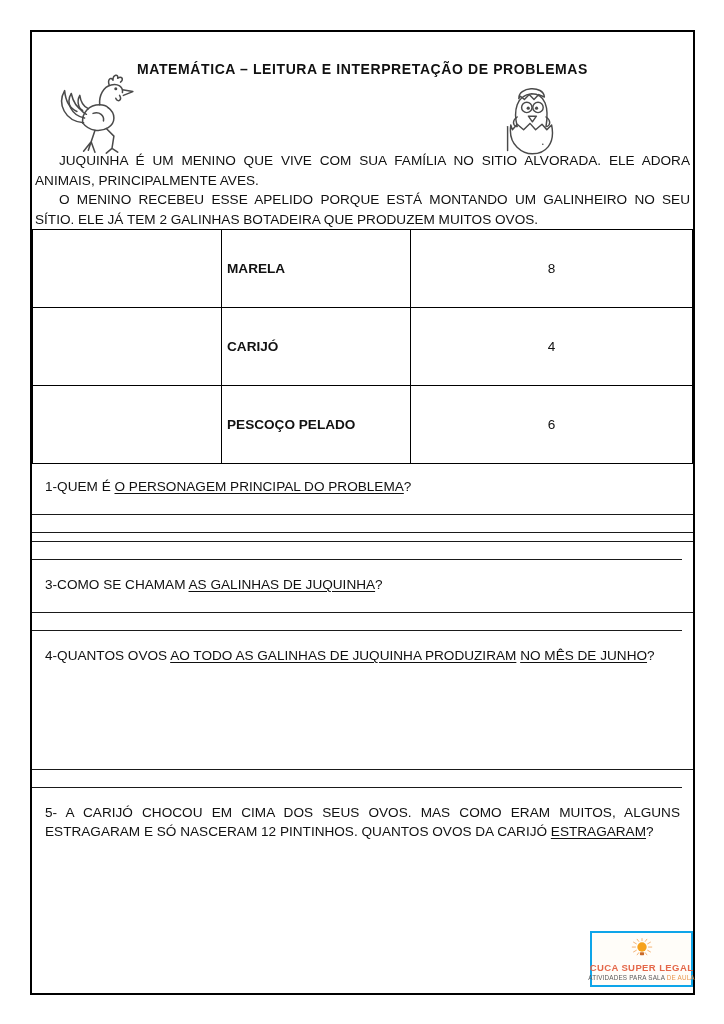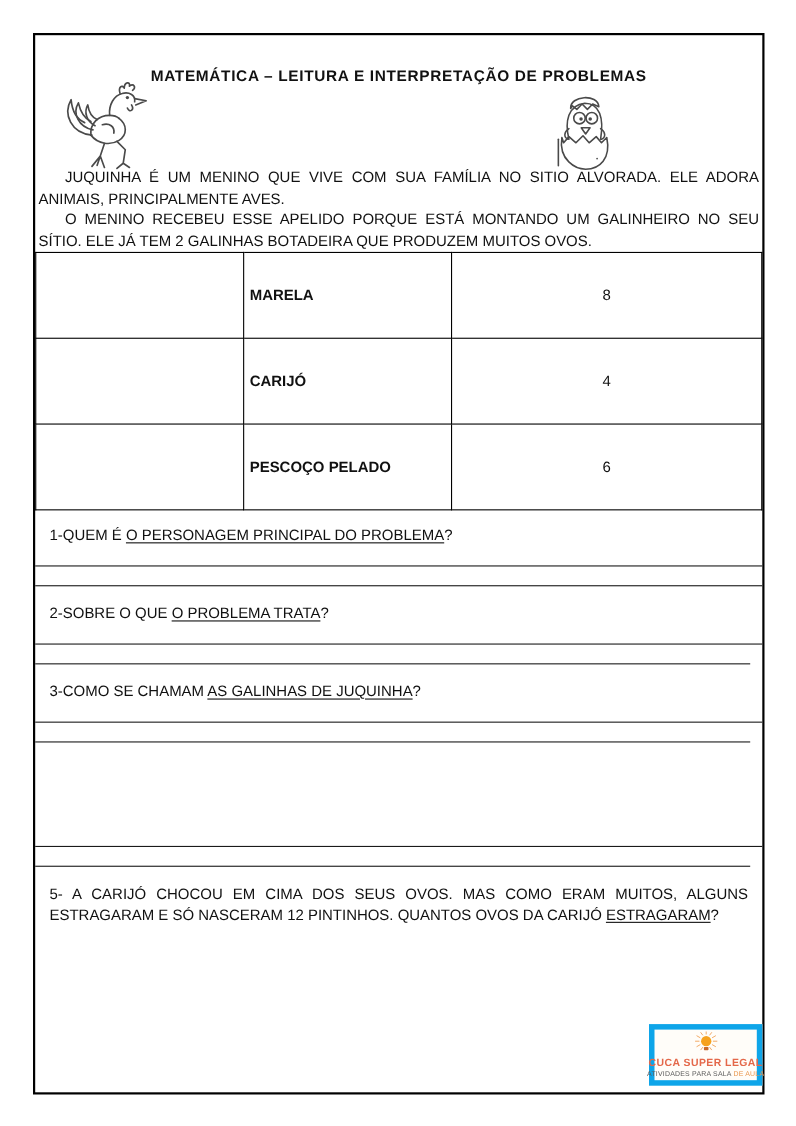--- a/index.html
+++ b/index.html
@@ -86,21 +86,21 @@
     margin: 0 -3px;
   }
   .answer-line.first { height: 9px; }
   .answer-line.short { margin-right: 8px; }
   .workspace { height: 77px; }
 
   .logo {
     position: absolute;
     right: 0px; bottom: 6px;
     width: 103px; height: 56px;
-    border: 5px solid #0ea5e9;
+    border: 2px solid #0ea5e9;
     background: #fffdf9;
     display: flex; flex-direction: column;
     align-items: center; justify-content: center;
     padding: 2px 1px;
   }
   .logo-icon { width: 26px; height: 24px; margin-top: -1px; }
   .logo-name {
     font-size: 9.5px; font-weight: bold;
     color: #e4684a; letter-spacing: 0.4px;
     white-space: nowrap; margin-top: 1px;
@@ -186,28 +186,28 @@
     </tr>
   </tbody>
     </table>
 
   <div class="questions">
 
     <p class="q"><span>1-QUEM É </span><span class="u">O PERSONAGEM PRINCIPAL DO PROBLEMA</span><span>?</span></p>
     <div class="answer-line first"></div>
     <div class="answer-line"></div>
 
-    <p class="q"><span>2-SOBRE O QUE </span><span class="u">O PROBLEMA TRATA</span><span>?</span></p>
     <div class="answer-line first"></div>
     <div class="answer-line short"></div>
 
     <p class="q"><span>3-COMO SE CHAMAM </span><span class="u">AS GALINHAS DE JUQUINHA</span><span>?</span></p>
     <div class="answer-line first"></div>
     <div class="answer-line short"></div>
 
+    <p class="q"><span>4-QUANTOS OVOS </span><span class="u">AO TODO AS GALINHAS DE JUQUINHA PRODUZIRAM</span><span> </span><span class="u">NO MÊS DE JUNHO</span><span>?</span></p>
     <div class="workspace"></div>
     <div class="answer-line"></div>
     <div class="answer-line short"></div>
 
     <p class="q"><span>5- A CARIJÓ CHOCOU EM CIMA DOS SEUS OVOS. MAS COMO ERAM MUITOS, ALGUNS ESTRAGARAM E SÓ NASCERAM 12 PINTINHOS. QUANTOS OVOS DA CARIJÓ </span><span class="u">ESTRAGARAM</span><span>?</span></p>
 
   </div>
 
   <div class="logo">
     <svg class="logo-icon" viewBox="0 0 40 34">

